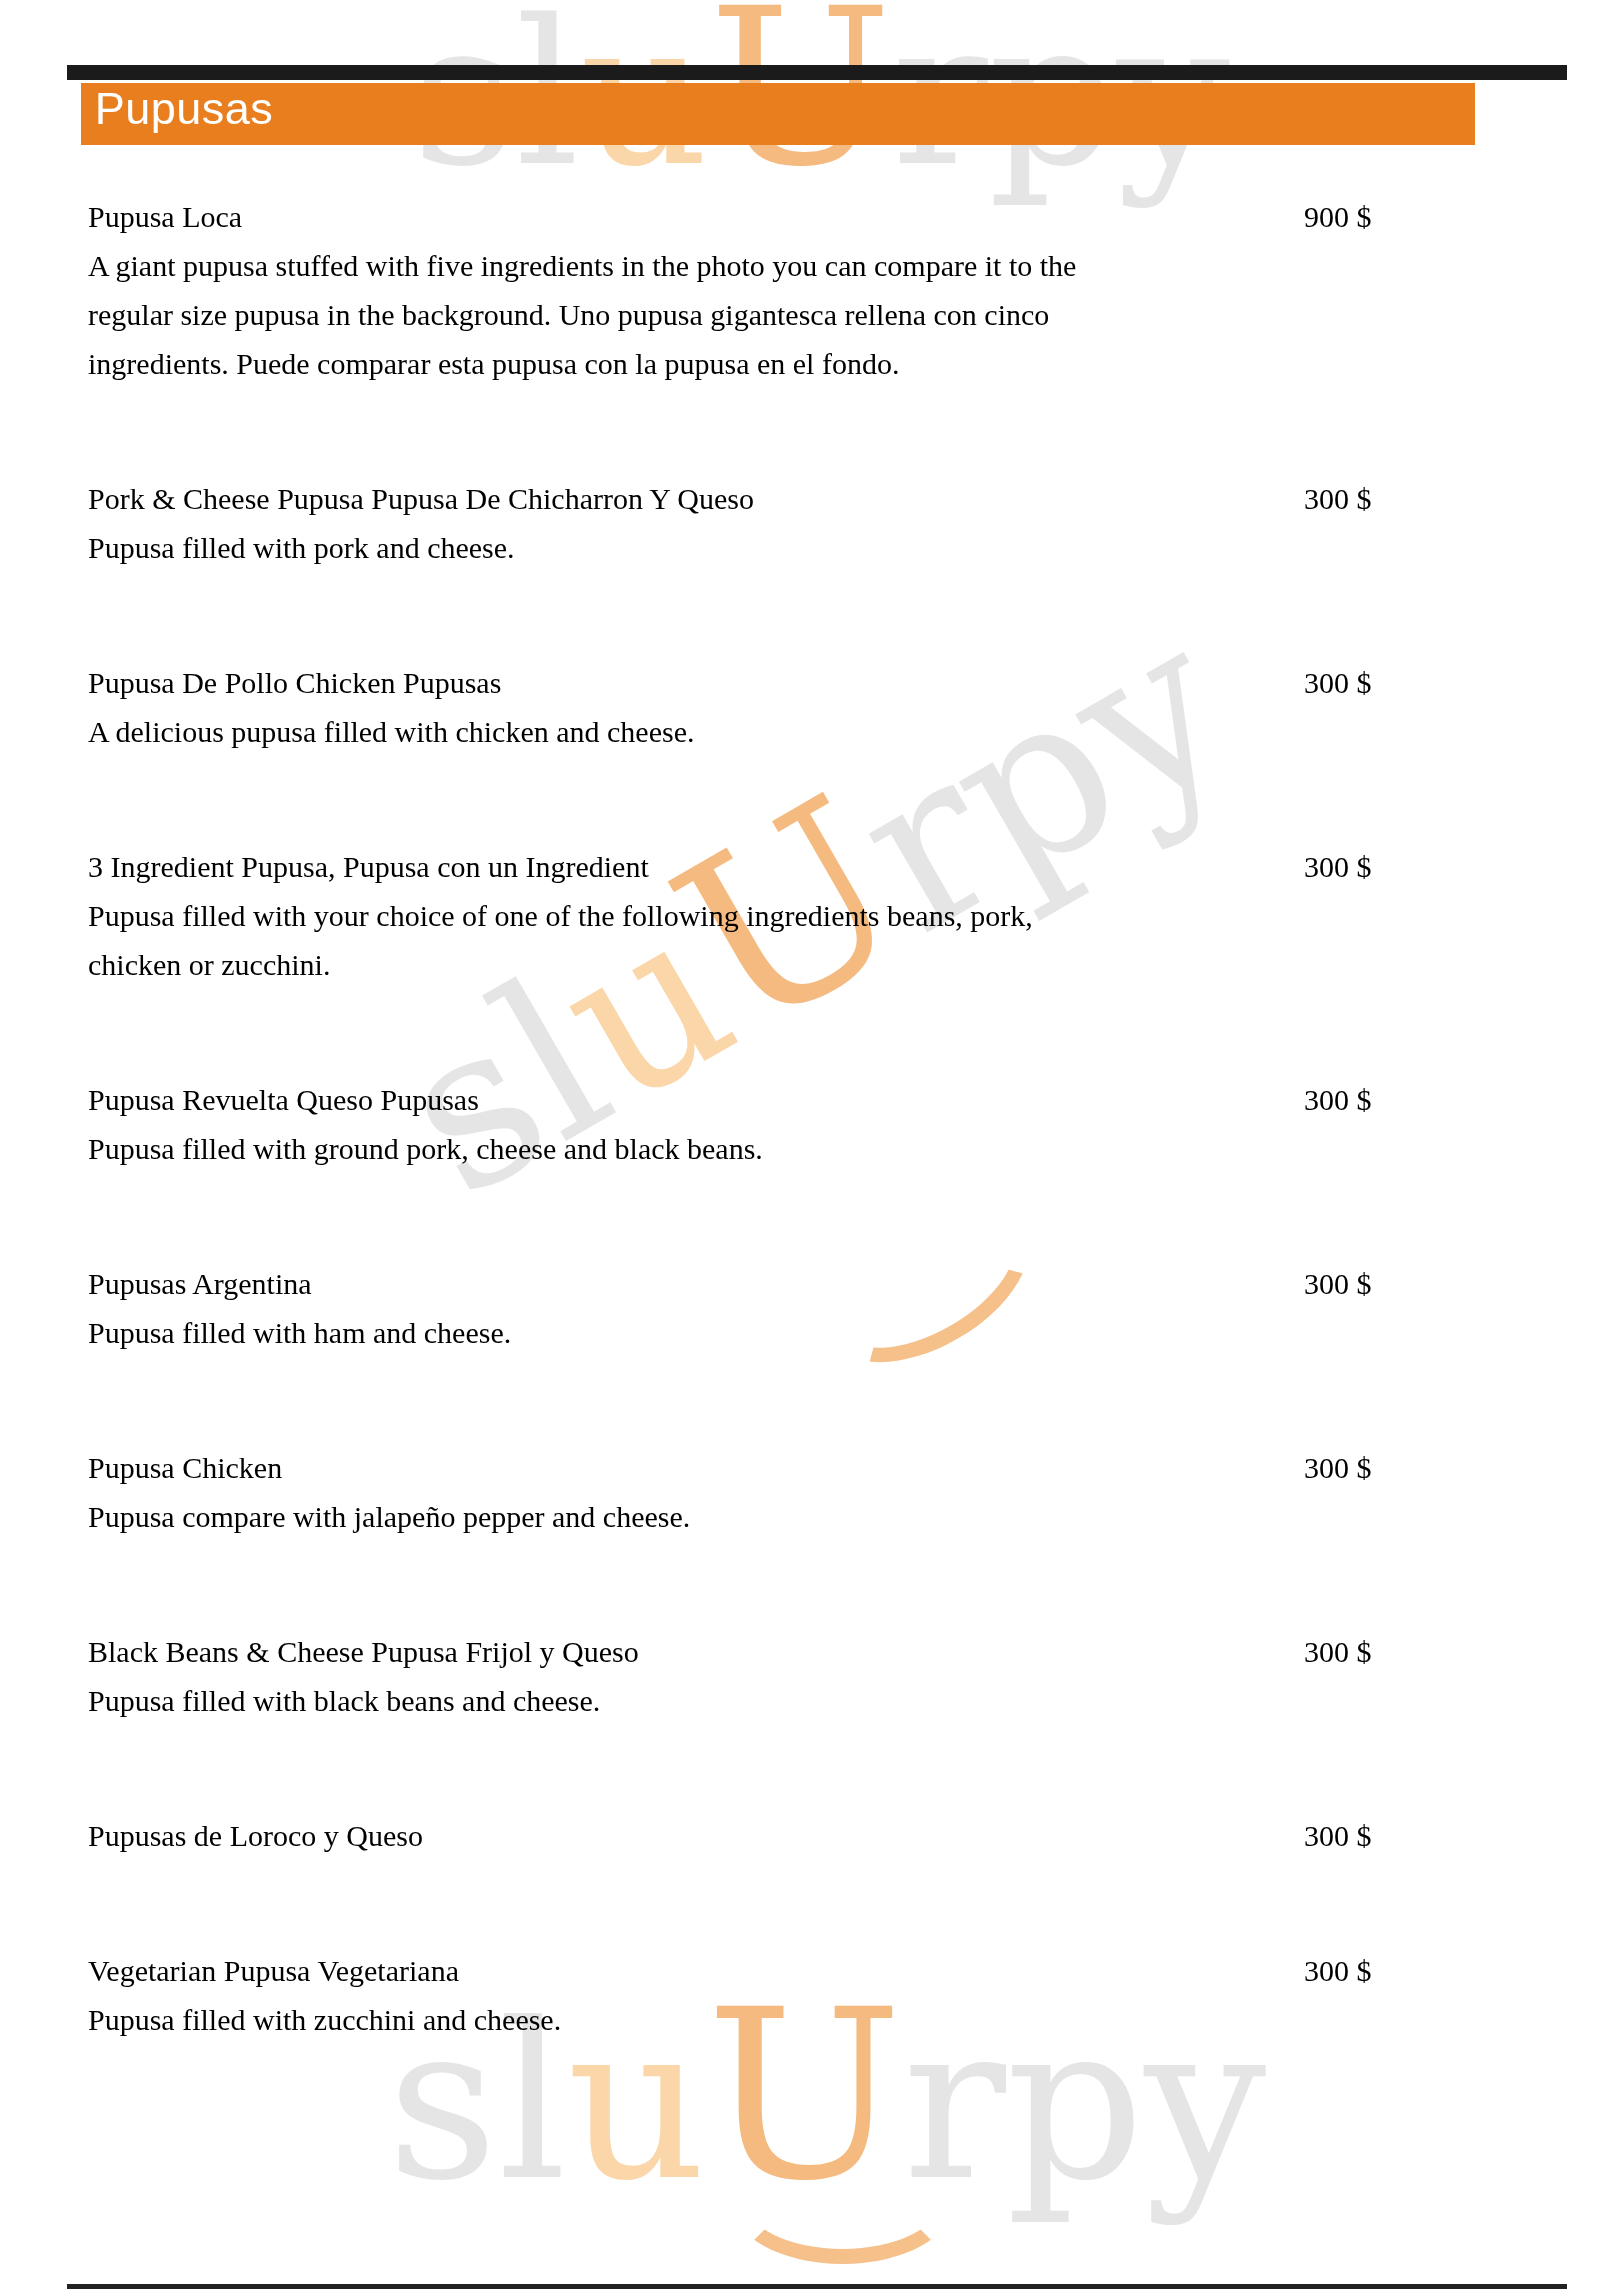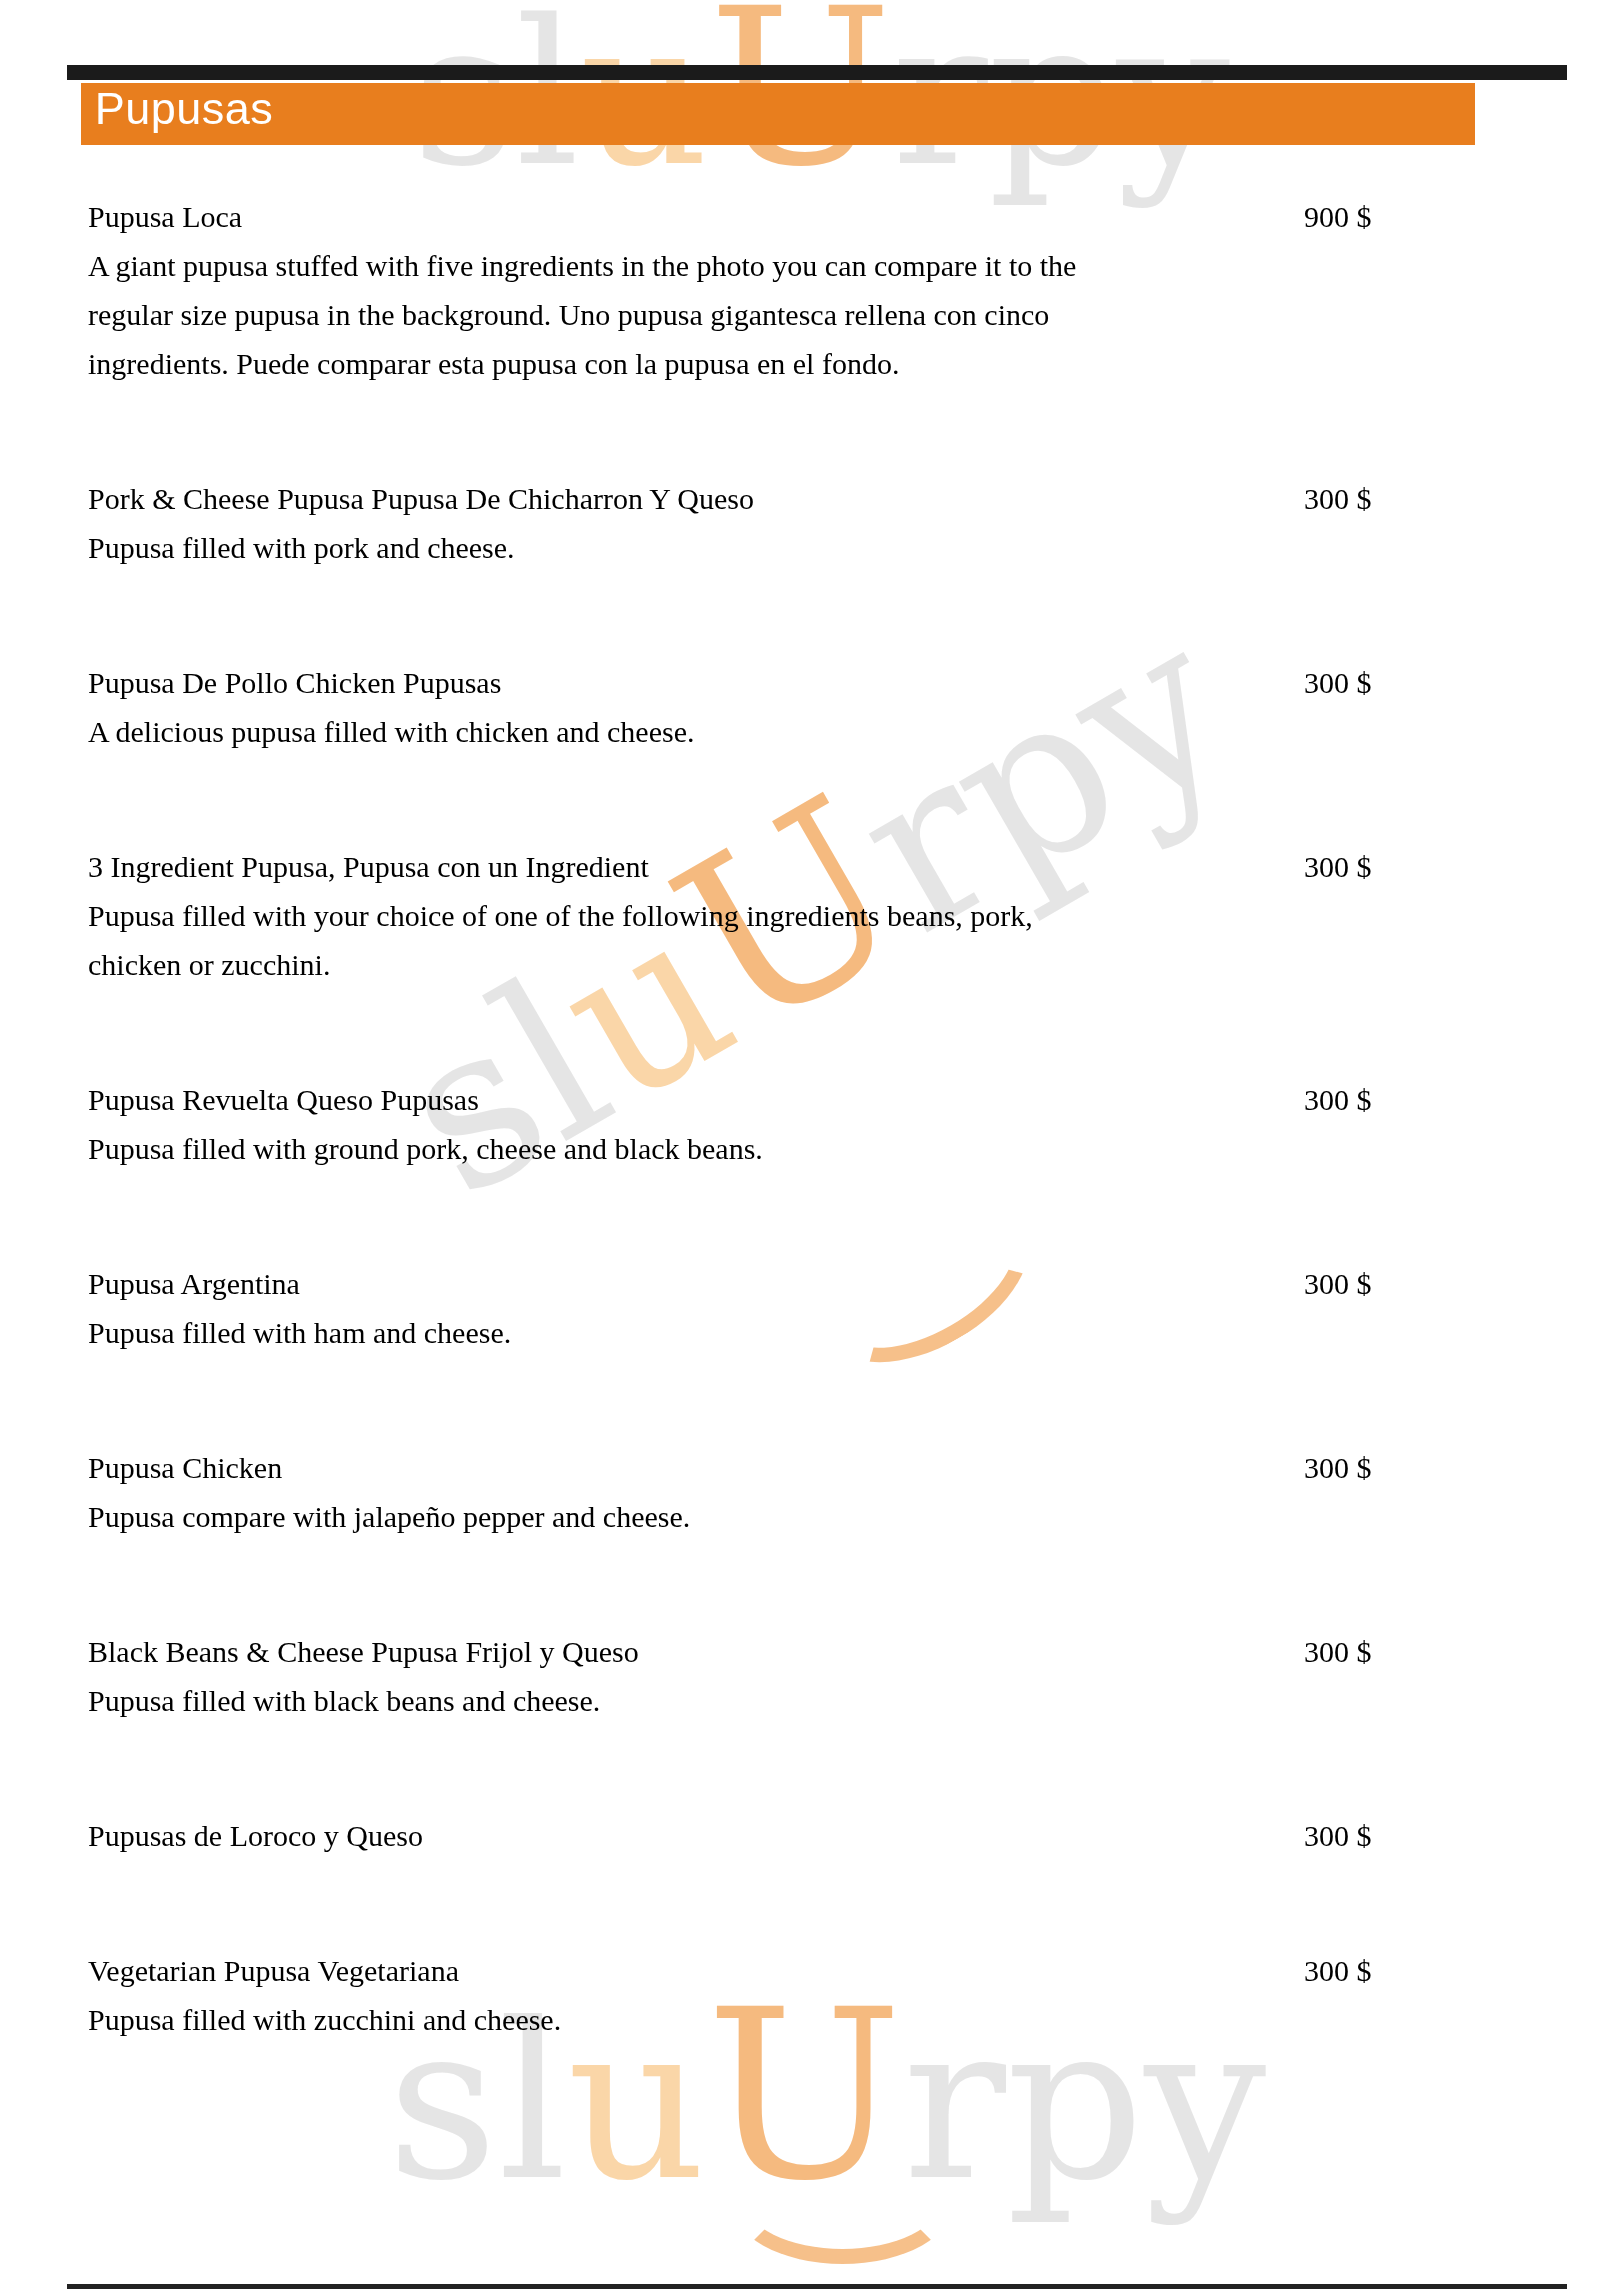--- a/index.html
+++ b/index.html
@@ -132,21 +132,21 @@
   </div>
       <div class="menu-item">
     <div class="item-row">
       <span class="item-name">Pupusa Revuelta Queso Pupusas</span>
       <span class="item-price">300 $</span>
     </div>
     <div class="item-description">Pupusa filled with ground pork, cheese and black beans.</div>
   </div>
       <div class="menu-item">
     <div class="item-row">
-      <span class="item-name">Pupusa Argentina</span>
+      <span class="item-name">Pupusas Argentina</span>
       <span class="item-price">300 $</span>
     </div>
     <div class="item-description">Pupusa filled with ham and cheese.</div>
   </div>
       <div class="menu-item">
     <div class="item-row">
       <span class="item-name">Pupusa Chicken</span>
       <span class="item-price">300 $</span>
     </div>
     <div class="item-description">Pupusa compare with jalapeño pepper and cheese.</div>

